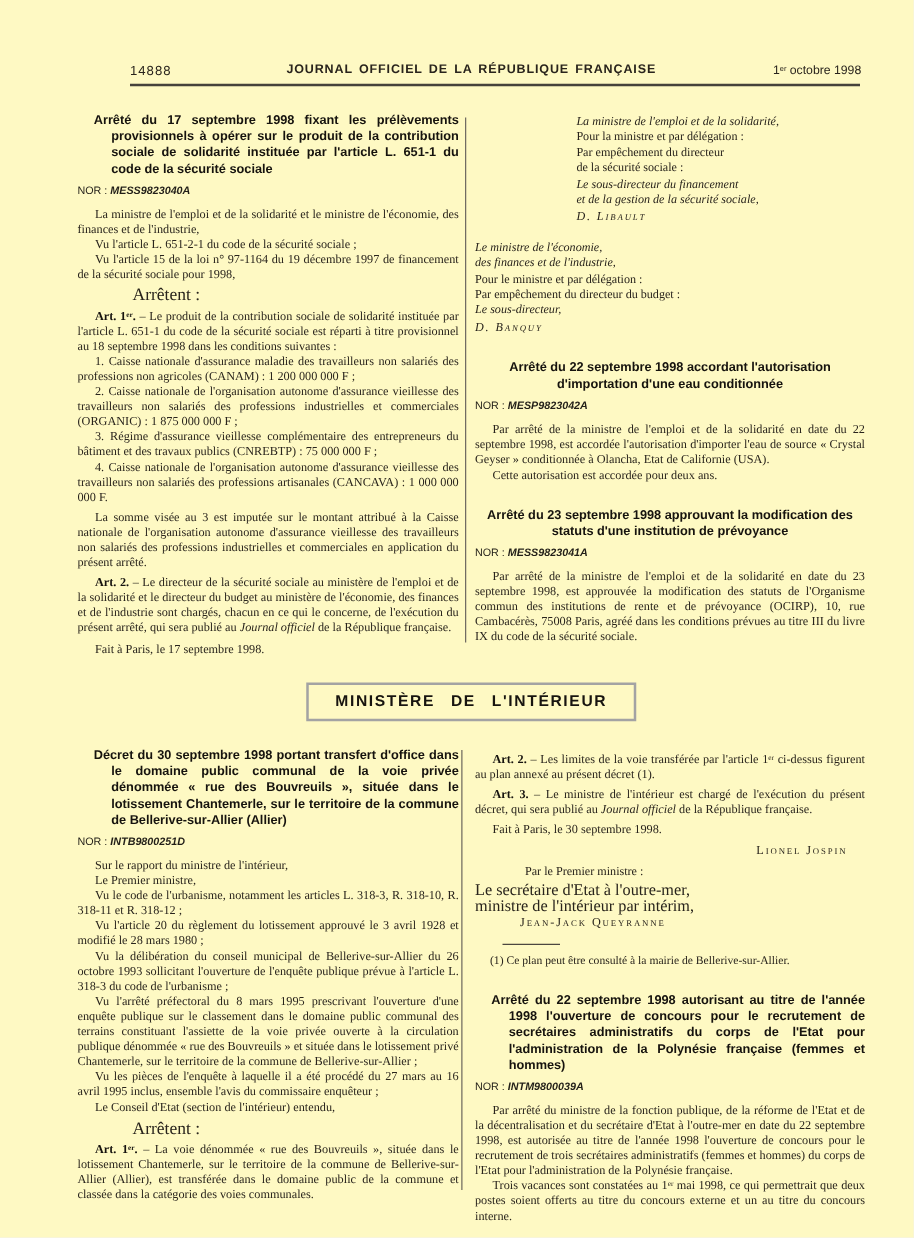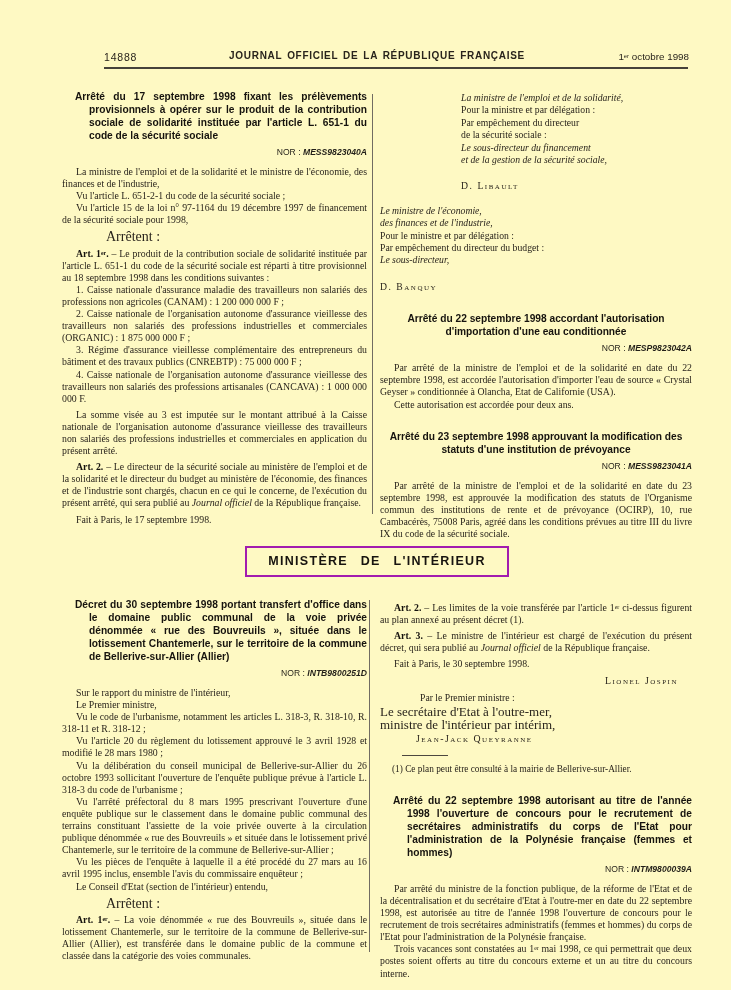--- a/index.html
+++ b/index.html
@@ -17,40 +17,40 @@
   .cols{position:absolute;left:62px;width:630px;display:flex;align-items:flex-start;}
   .cols-top{top:90px;}
   .cols-bottom{top:598px;}
   .col-l{width:305px;flex:none;}
   .col-r{width:312px;flex:none;margin-left:13px;}
   .vrule{position:absolute;width:1px;background:#716c62;}
   .vrule-top{left:372px;top:94px;height:420px;}
   .vrule-bottom{left:369px;top:600px;height:352px;}
   
   .banner-row{position:absolute;top:546px;left:62px;width:630px;display:flex;justify-content:center;}
-  .banner{border:2px solid #a21caf;padding:6px 21px 7px;
+  .banner{border:2px solid #a3a3a3;padding:6px 21px 7px;
           font-family:"Liberation Sans","DejaVu Sans",sans-serif;font-weight:bold;
           font-size:12.5px;letter-spacing:1.3px;word-spacing:8px;color:#17140f;}
   
   .b-title,.b-title_c{font-family:"Liberation Sans","DejaVu Sans",sans-serif;font-weight:bold;
           font-size:10.2px;line-height:13px;color:#16130e;}
   .b-title{text-align:justify;padding-left:27px;text-indent:-14px;}
   .b-title_c{text-align:center;padding:0 8px;}
   .col > .b-title:not(:first-child),.col > .b-title_c:not(:first-child){margin-top:19px;}
-  .b-nor{text-align:right;font-family:"Liberation Sans","DejaVu Sans",sans-serif;
+  .b-nor{text-align:left;font-family:"Liberation Sans","DejaVu Sans",sans-serif;
          font-size:8.6px;margin:5px 0 9px;color:#221f18;}
   .nor-code{font-style:italic;font-weight:bold;}
   .b-p{font-size:9.8px;line-height:12.1px;text-align:justify;text-indent:14px;margin:0;}
   .b-p.sp{margin-top:4px;}
   .b-intro{font-size:14px;line-height:12.1px;padding-left:44px;margin:5px 0 4px;}
   .b-sig{font-size:9.7px;line-height:12.4px;}
   .sig-right{width:73%;margin-left:26%;margin-top:2px;}
   .sig-left{width:56%;margin-left:0;margin-top:12px;}
   .sl-i{font-style:italic;}
-  .sl-n{font-variant:small-caps;letter-spacing:1.5px;margin-top:14px;}
+  .sl-n{font-variant:small-caps;letter-spacing:1.5px;margin-top:2px;font-style:italic;}
   .b-name_right{font-size:9.8px;text-align:right;padding-right:14px;font-variant:small-caps;
                 letter-spacing:1.5px;margin:5px 0 2px;}
   .b-name_indent{font-size:9.8px;padding-left:36px;font-variant:small-caps;letter-spacing:1.5px;margin-top:2px;}
   .b-byline{font-size:9.7px;padding-left:40px;margin:6px 0 3px;}
   .b-ital{font-size:13px;line-height:12.2px;}
   .b-fnrule{width:46px;height:1px;background:#4c473f;margin:11px 0 7px 22px;}
   .b-footnote{font-size:9.3px;line-height:12px;text-indent:12px;text-align:justify;}
   sup{font-size:.6em;vertical-align:.4em;line-height:0;}
   b{color:#16130e;}
 </style>

